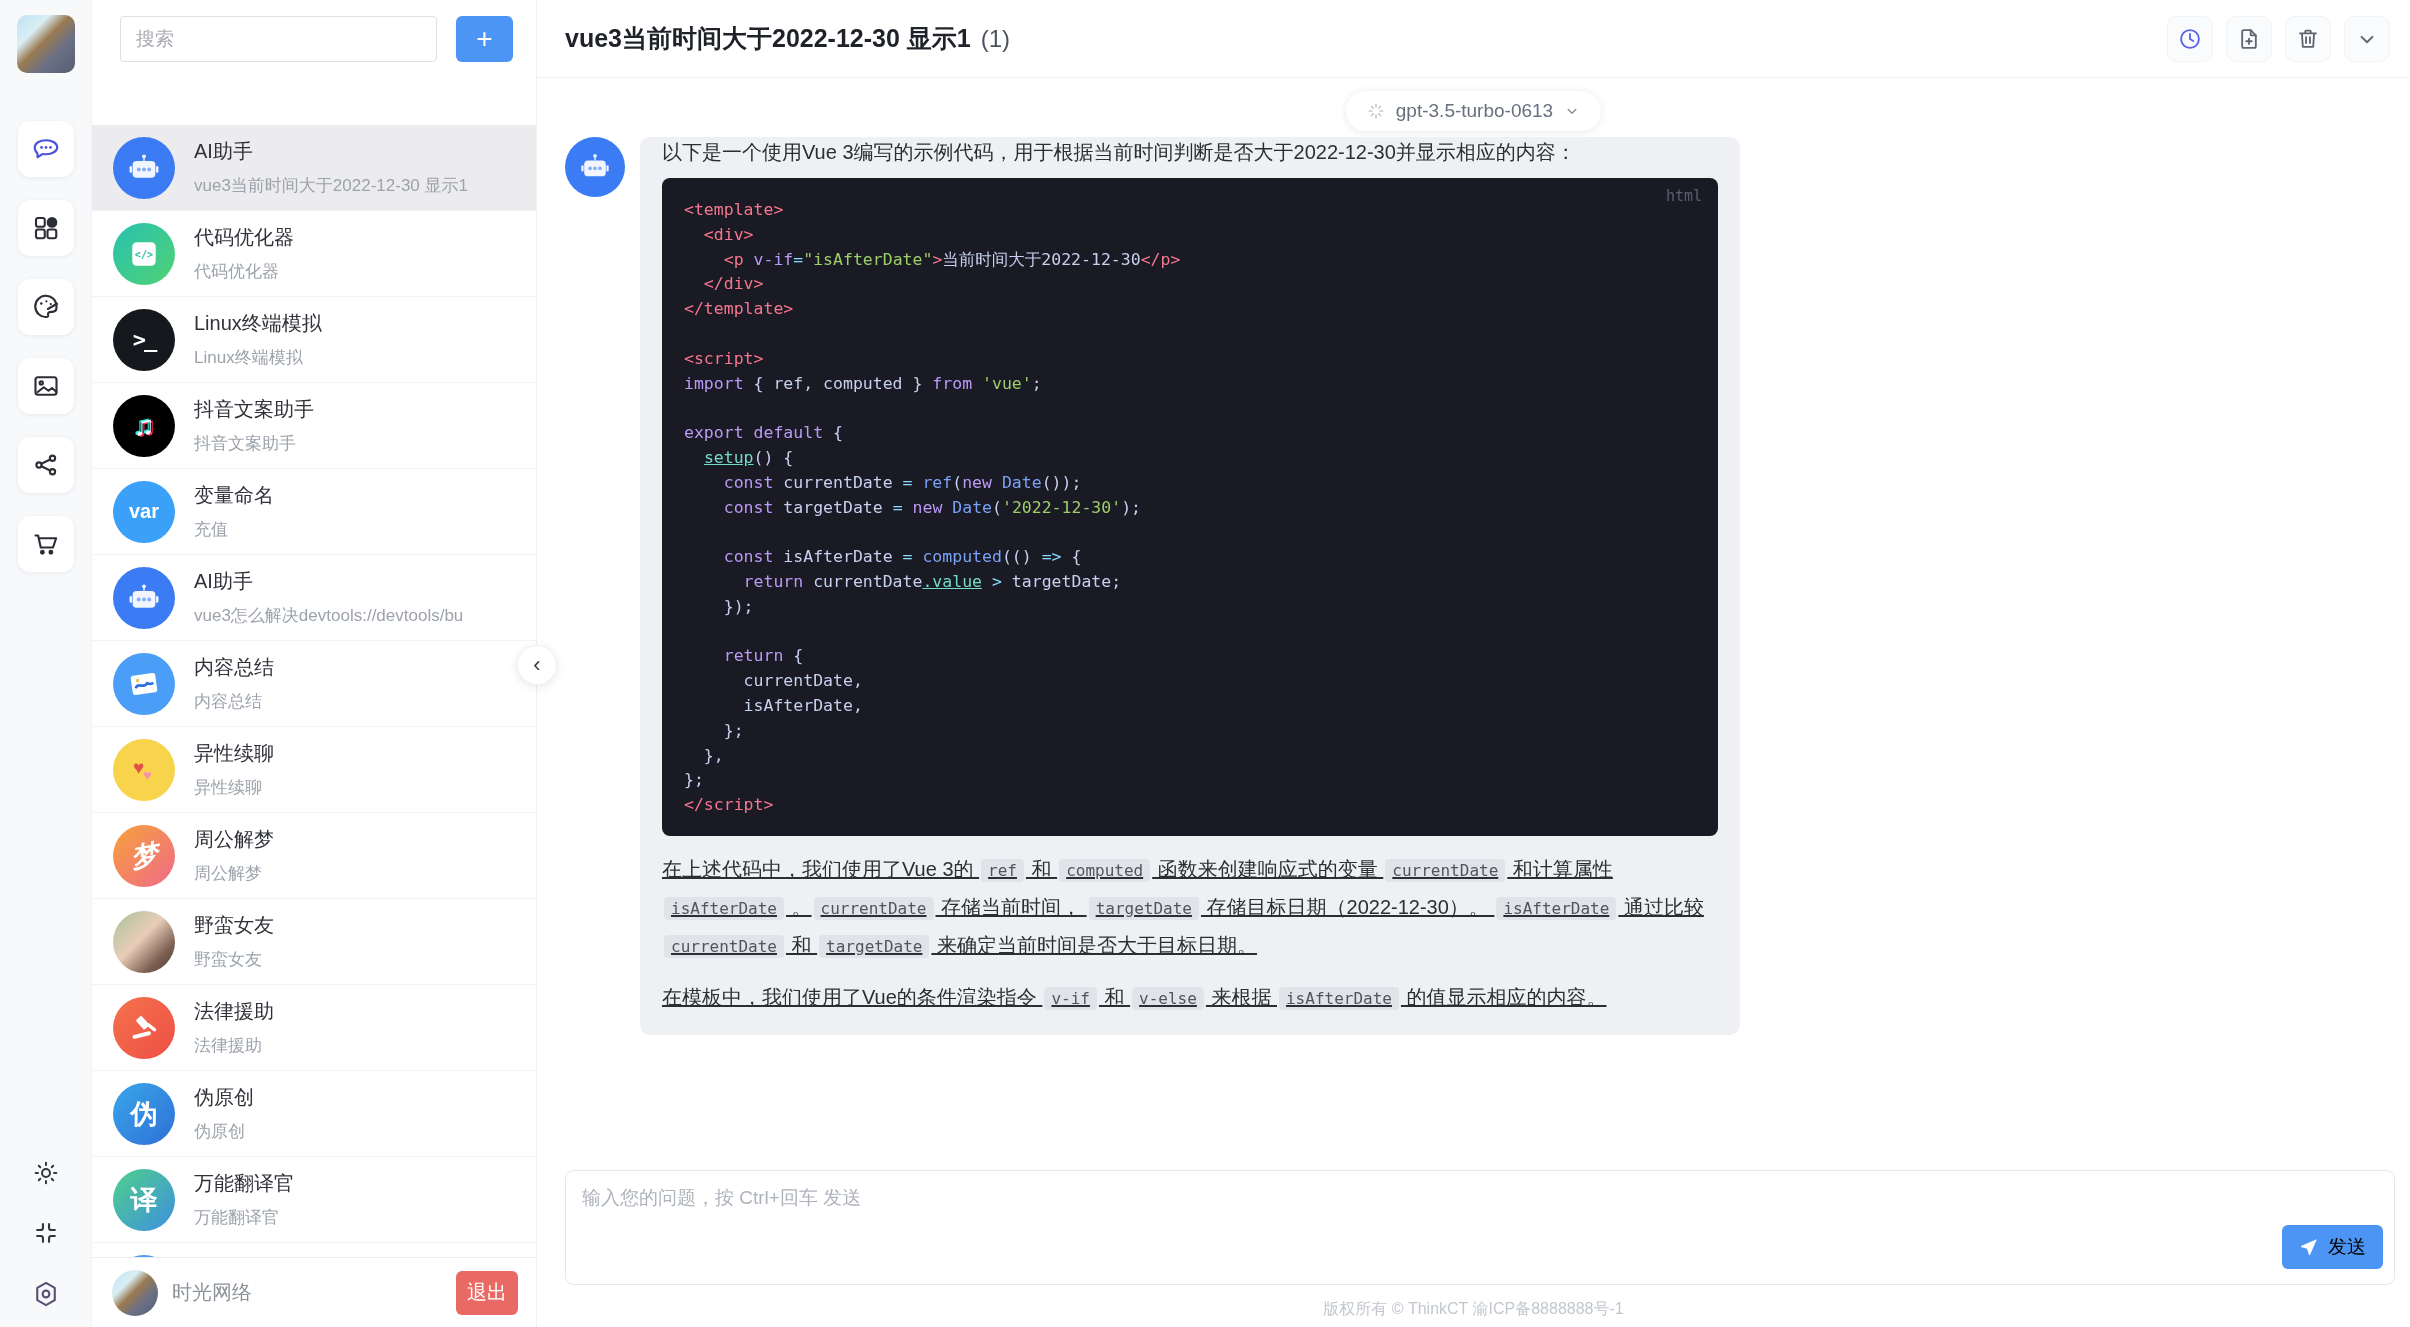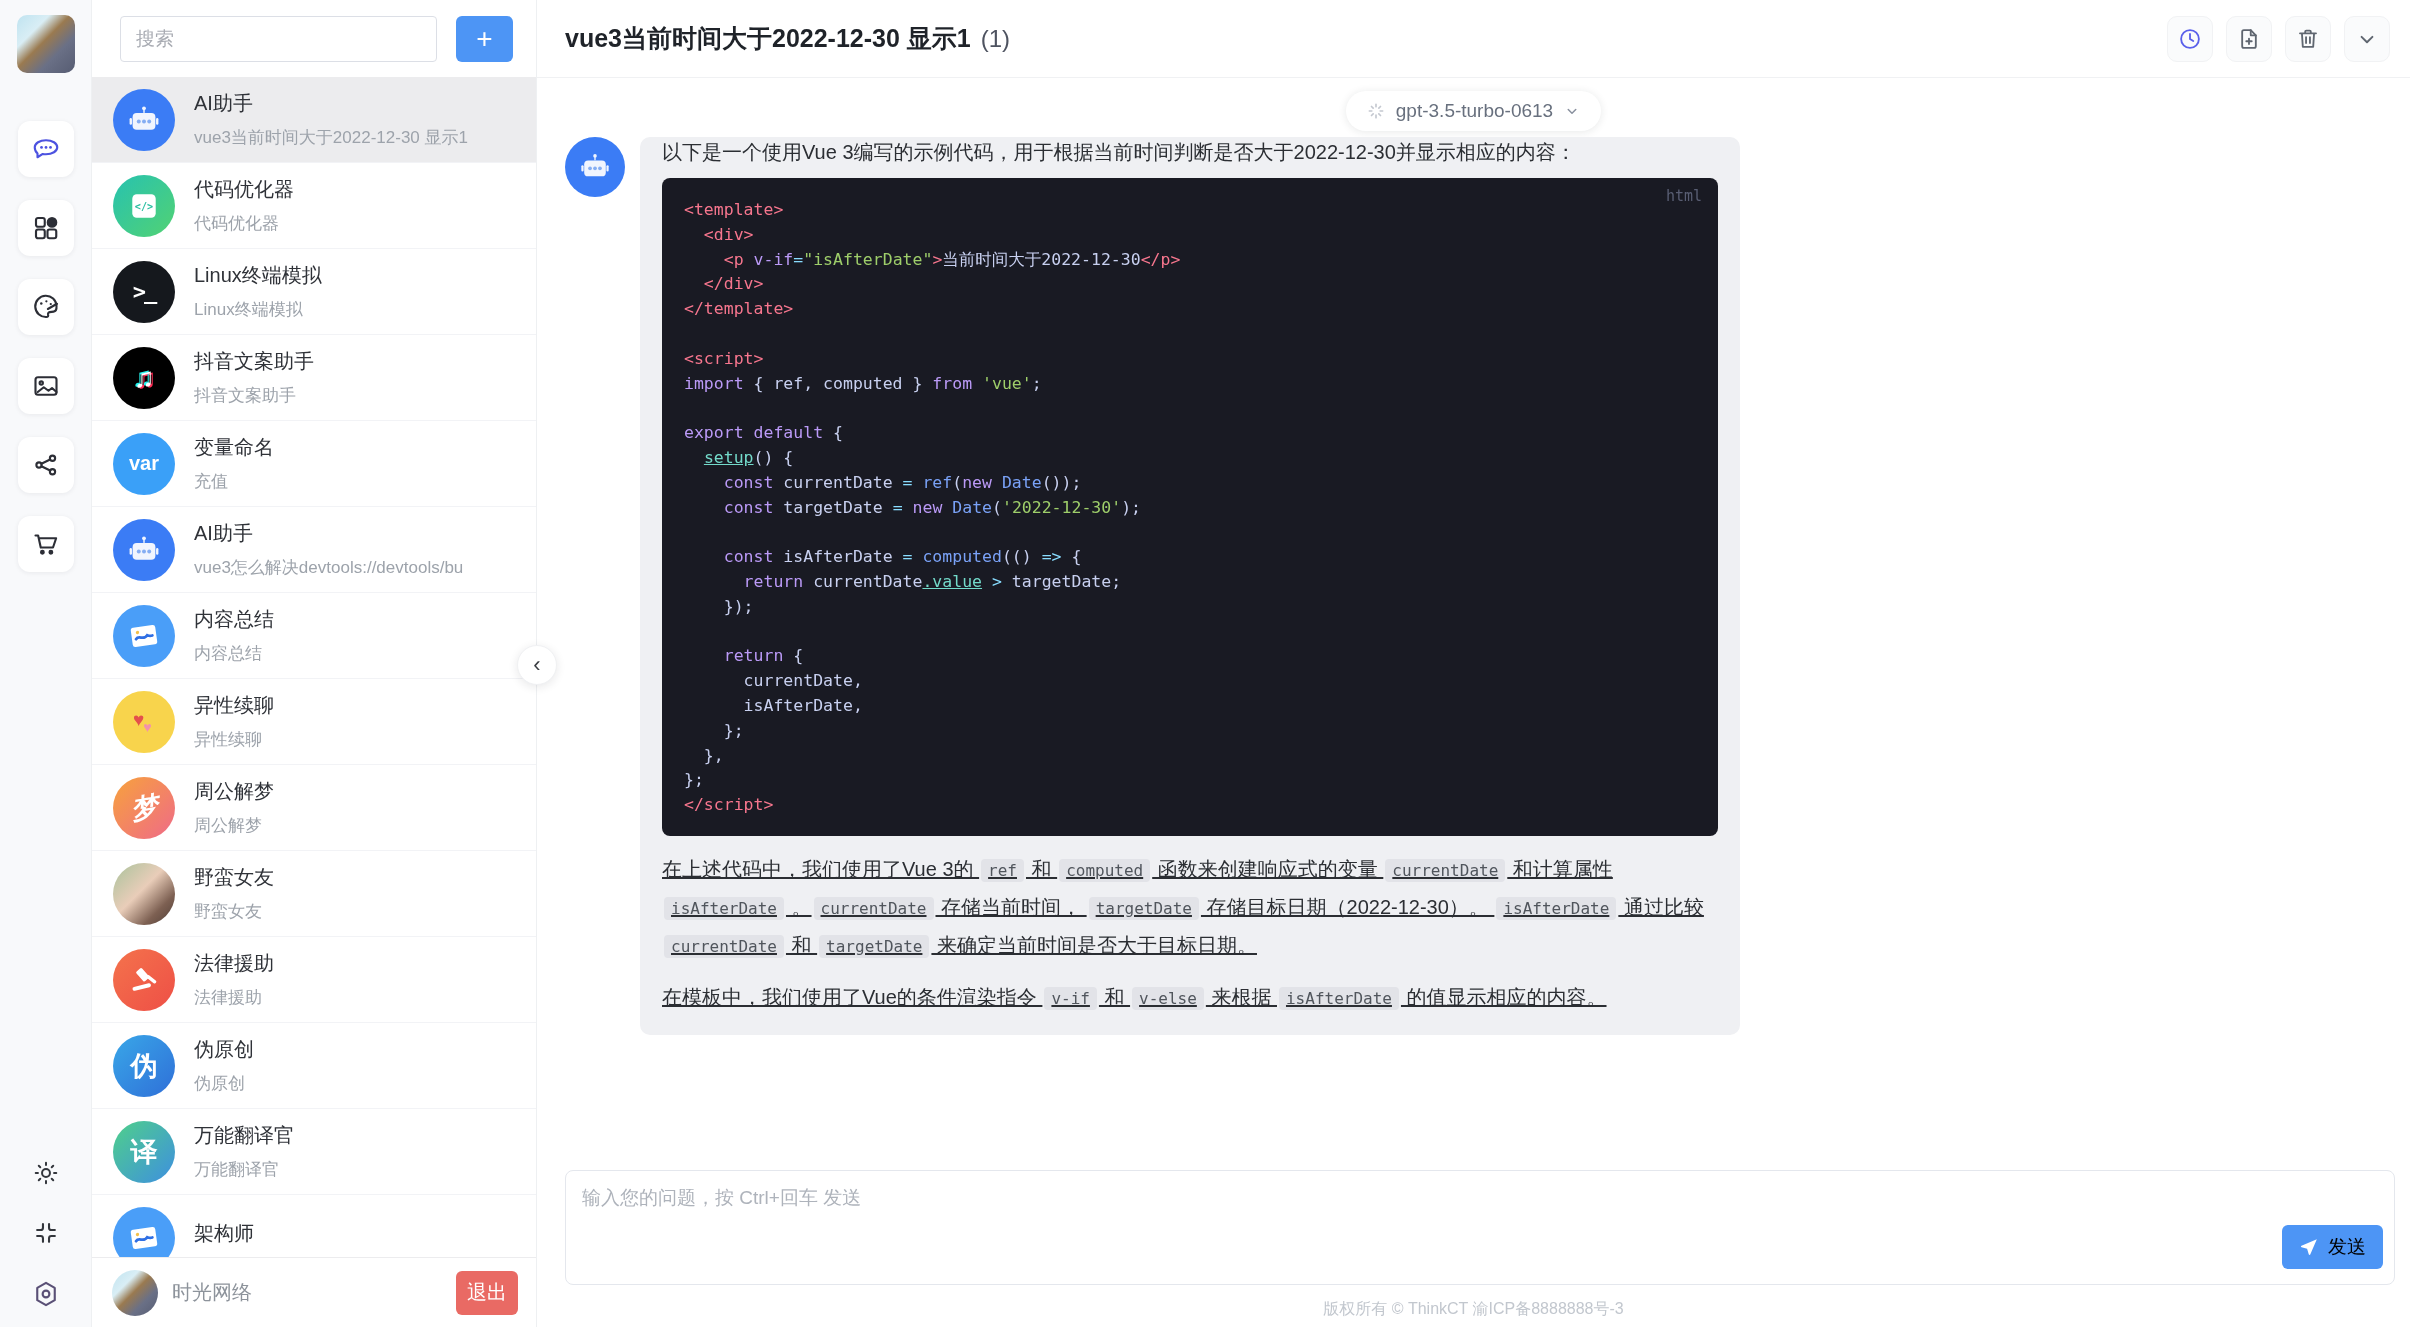--- a/index.html
+++ b/index.html
@@ -15,21 +15,21 @@
   .rail-btn { width:56px; height:56px; border-radius:12px; background:#fff; box-shadow:0 1px 5px rgba(30,34,40,.07); display:flex; align-items:center; justify-content:center; cursor:pointer; }
   .rail-bottom { margin-top:auto; display:flex; flex-direction:column; gap:32px; align-items:center; }
   .rail svg { display:block; }
 
   
   .sidebar { width:445px; flex:none; background:#fff; border-right:1px solid #eef0f2; display:flex; flex-direction:column; position:relative; }
   .search-row { display:flex; align-items:center; gap:19px; padding:16px 23px 15px 28px; }
   .search-input { flex:1; height:46px; border:1px solid #dcdfe6; border-radius:4px; padding:0 15px; font-size:19px; color:#333; outline:none; min-width:0; }
   .search-input::placeholder { color:#a8abb2; }
   .add-btn { width:57px; height:46px; flex:none; border:none; border-radius:6px; background:#4d95f5; color:#fff; font-size:28px; line-height:1; display:flex; align-items:center; justify-content:center; cursor:pointer; }
-  .list { flex:1; overflow:hidden; }
+  .list { flex:1; overflow:hidden;margin-top:48px; }
   .s-item { height:86px; display:flex; align-items:center; gap:19px; padding:0 20px 0 21px; border-bottom:1px solid #f2f3f6; cursor:pointer; background:#fff; }
   .s-item.active { background:#ececee; }
   .s-avatar { width:62px; height:62px; border-radius:50%; flex:none; display:flex; align-items:center; justify-content:center; color:#fff; overflow:hidden; }
   .s-meta { flex:1; min-width:0; }
   .s-title { font-size:20px; color:#2f3238; margin-bottom:9px; white-space:nowrap; overflow:hidden; }
   .s-sub { font-size:17px; color:#9da3ab; white-space:nowrap; overflow:hidden; }
   .sidebar-footer { height:70px; flex:none; border-top:1px solid #ececee; display:flex; align-items:center; gap:14px; padding:0 18px 0 20px; background:#fff; }
   .user-avatar { width:46px; height:46px; border-radius:50%; flex:none;
     background:linear-gradient(135deg,#bfe3f0 0%,#d9eef5 30%,#9a7a50 48%,#6a7086 70%,#565c72 100%); }
   .user-name { flex:1; font-size:20px; color:#8d939b; }
@@ -435,15 +435,15 @@
 
     <div class="composer">
       <textarea placeholder="输入您的问题，按 Ctrl+回车 发送" style=""></textarea>
       <button class="send-btn">
         <svg width="20" height="20" viewBox="0 0 24 24" fill="#ffffff">
             <path d="M21.4 2.6L3 10.4c-.83.35-.77 1.55.1 1.8l6.6 2 2 6.6c.25.87 1.45.93 1.8.1L21.4 2.6z"></path>
           </svg>
         <span>发送</span>
       </button>
     </div>
-    <div class="copyright">版权所有 © ThinkCT 渝ICP备8888888号-3</div>
+    <div class="copyright">版权所有 © ThinkCT 渝ICP备8888888号-1</div>
   </div>
 </div>
 
 </body></html>

